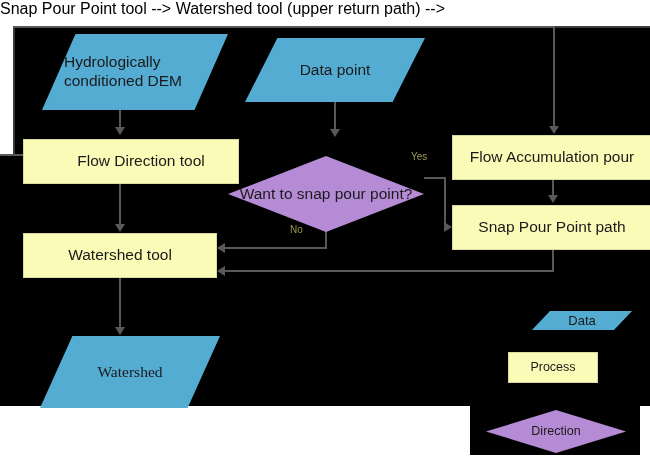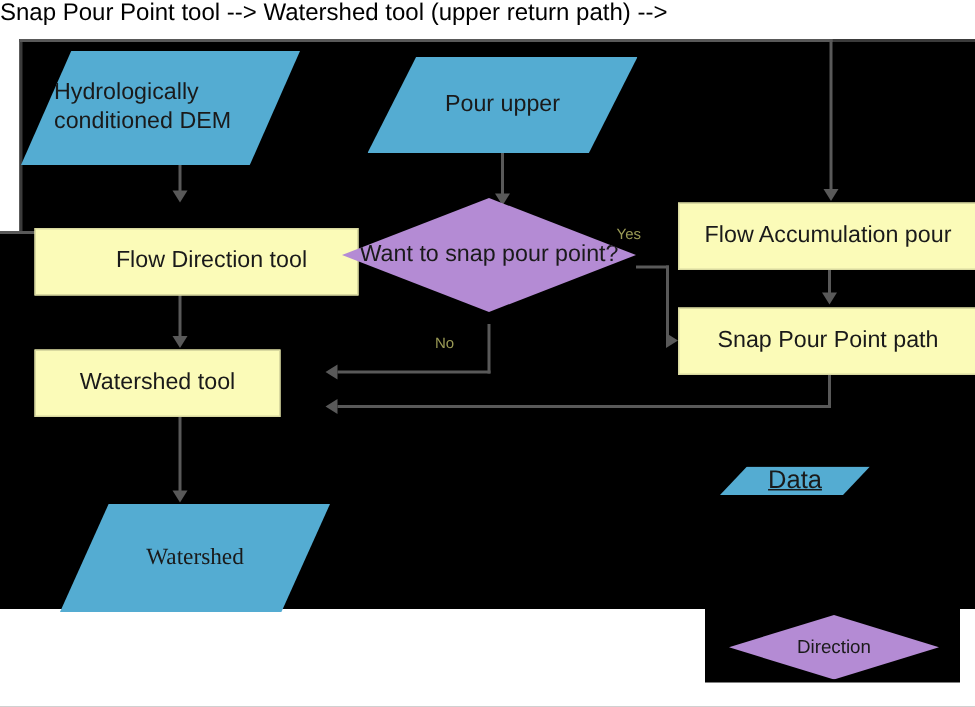--- a/index.html
+++ b/index.html
@@ -75,32 +75,32 @@
     -webkit-clip-path: polygon(50% 0%, 100% 50%, 50% 100%, 0% 50%);
     clip-path: polygon(50% 0%, 100% 50%, 50% 100%, 0% 50%);
   }
 
   .node-label {
     display: block;
     padding: 0 6px;
   }
 
   
-  #node-dem            { left: 14px;  top: 34px;  width: 186px; height: 76px;  font-size: 15.5px; }
+  #node-dem            { left: 42px;  top: 34px;  width: 186px; height: 76px;  font-size: 15.5px; }
   #node-dem .node-label{ padding-left: 22px; text-align: left; }
   #node-pour-point     { left: 245px; top: 38px;  width: 180px; height: 64px;  font-size: 15.5px; }
-  #node-flow-direction { left: 23px;  top: 152px; width: 216px; height: 45px;  font-size: 15.5px; padding-left: 20px; }
-  #node-watershed-tool { left: 23px;  top: 233px; width: 164px; height: 45px;  font-size: 15.5px; }
+  #node-flow-direction { left: 23px;  top: 139px; width: 216px; height: 45px;  font-size: 15.5px; padding-left: 20px; }
+  #node-watershed-tool { left: 23px;  top: 233px; width: 194px; height: 45px;  font-size: 15.5px; }
   #node-watershed      { left: 40px;  top: 336px; width: 180px; height: 72px;  font-size: 15.5px; font-family: Liberation Serif, serif; }
-  #node-decision       { left: 228px; top: 132px; width: 196px; height: 76px;  font-size: 15.5px; }
+  #node-decision       { left: 228px; top: 156px; width: 196px; height: 76px;  font-size: 15.5px; }
   #node-flow-accum     { left: 452px; top: 135px; width: 200px; height: 45px;  font-size: 15.5px; }
   #node-snap-pour      { left: 452px; top: 205px; width: 200px; height: 45px;  font-size: 15.5px; }
 
   
-  #legend-data    { left: 480px; top: 311px; width: 100px; height: 19px; font-size: 17px; text-decoration: underline; }
+  #legend-data    { left: 532px; top: 311px; width: 100px; height: 19px; font-size: 13px; }
   #legend-process { left: 508px; top: 352px; width: 90px;  height: 31px; font-size: 12.5px; }
   #legend-decision{ left: 486px; top: 410px; width: 140px; height: 43px; font-size: 12.5px; }
 
   
   .conn {
     position: absolute;
     background: #595959;
   }
   .conn-v { width: 2px; }
   .conn-h { height: 2px; }
@@ -193,21 +193,21 @@
   <div class="conn conn-h" style="left:225px; top:247px; width:102px;"></div>
   <div class="arrowhead arrow-left" style="left:217px; top:243px;"></div>
 
   
 
   <div class="node shape-data" id="node-dem">
     <span class="node-label">Hydrologically conditioned DEM</span>
   </div>
 
   <div class="node shape-data" id="node-pour-point">
-    <span class="node-label">Pour upper</span>
+    <span class="node-label">Data point</span>
   </div>
 
   <div class="node shape-process" id="node-flow-direction">
     <span class="node-label">Flow Direction tool</span>
   </div>
 
   <div class="node shape-process" id="node-watershed-tool">
     <span class="node-label">Watershed tool</span>
   </div>
 
@@ -229,18 +229,21 @@
 
   
   <div class="edge-label" id="label-yes">Yes</div>
   <div class="edge-label" id="label-no">No</div>
 
   
   <div class="node shape-data" id="legend-data">
     <span class="node-label">Data</span>
   </div>
 
+  <div class="node shape-process" id="legend-process">
+    <span class="node-label">Process</span>
+  </div>
 
   <div class="node shape-decision" id="legend-decision">
     <span class="node-label">Direction</span>
   </div>
 
 </div>
 
 </body></html>

